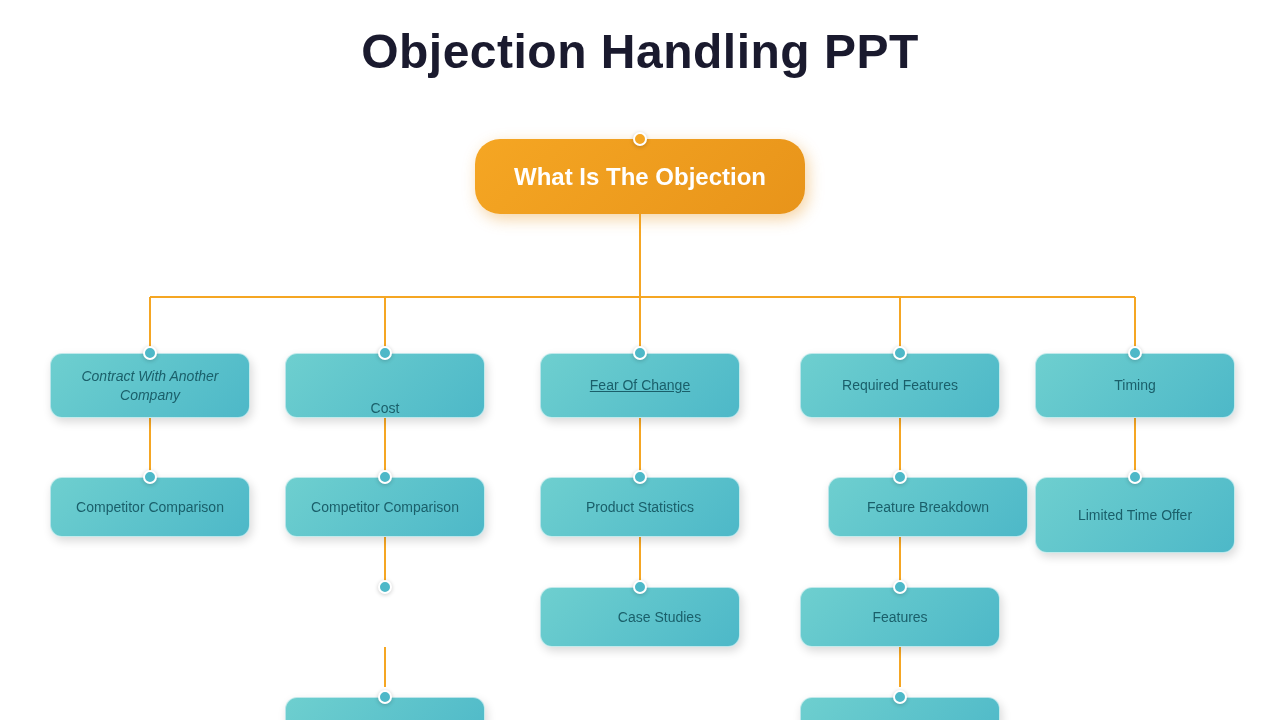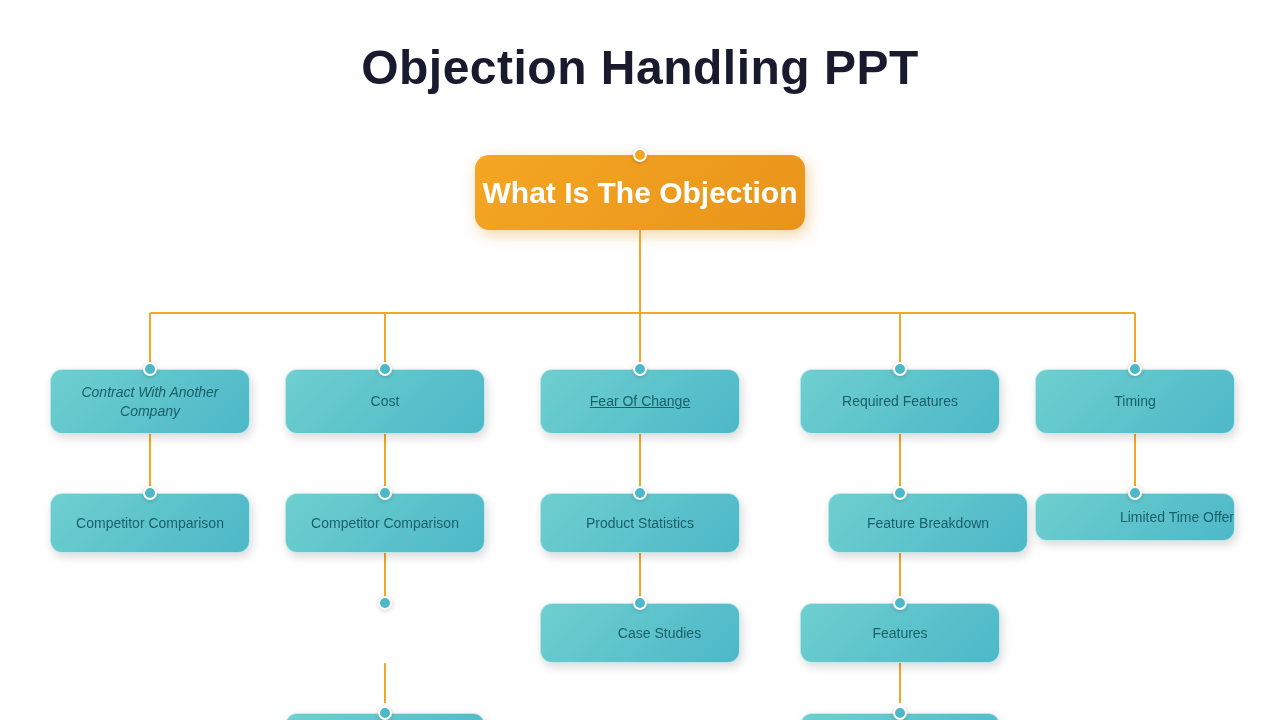--- a/index.html
+++ b/index.html
@@ -12,21 +12,21 @@
       overflow: hidden;
       display: flex;
       flex-direction: column;
       align-items: center;
     }
 
     .page-title {
       font-size: 48px;
       font-weight: 800;
       color: #1a1a2e;
-      margin-top: 40px;
+      margin-top: 24px;
       margin-bottom: 18px;
       letter-spacing: 0.5px;
     }
 
     .diagram-container {
       position: relative;
       width: 1240px;
       height: 590px;
     }
 
@@ -50,48 +50,48 @@
       font-size: 14px;
       color: #1a5f6a;
       font-weight: 500;
       box-shadow: 2px 4px 10px rgba(0,0,0,0.15);
       line-height: 1.3;
     }
 
     .node-root {
       background: linear-gradient(135deg, #f5a623, #e8941a);
       color: #ffffff;
-      font-size: 30px;
+      font-size: 24px;
       font-weight: 700;
-      border-radius: 14px;
+      border-radius: 25px;
       width: 330px;
       height: 75px;
       left: 455px;
       top: 42px;
       box-shadow: 3px 5px 15px rgba(230,148,30,0.4);
     }
 
     .node-teal {
       background: linear-gradient(135deg, #6ecfcf, #4db8c8);
       border: 1.5px solid rgba(255,255,255,0.6);
     }
 
     
     .n-col1 { width: 200px; height: 65px; left: 30px; top: 256px; font-style: italic; }
-    .n-col2 { width: 200px; height: 65px; left: 265px; top: 256px; }
+    .n-col2 { width: 200px; height: 65px; left: 265px; top: 256px; align-items: flex-end; }
     .n-col3 { width: 200px; height: 65px; left: 520px; top: 256px; text-decoration: underline; }
     .n-col4 { width: 200px; height: 65px; left: 780px; top: 256px; }
     .n-col5 { width: 200px; height: 65px; left: 1015px; top: 256px; }
 
     
     .n-col1-2 { width: 200px; height: 60px; left: 30px; top: 380px; }
     .n-col2-2 { width: 200px; height: 60px; left: 265px; top: 380px; }
     .n-col3-2 { width: 200px; height: 60px; left: 520px; top: 380px; }
     .n-col4-2 { width: 200px; height: 60px; left: 780px; top: 380px; margin-left: 28px; }
-    .n-col5-2 { width: 200px; height: 48px; left: 1015px; top: 380px; justify-content: flex-end; }
+    .n-col5-2 { width: 200px; height: 76px; left: 1015px; top: 380px; }
 
     
     .n-col2-3 { width: 200px; height: 60px; left: 265px; top: 490px; }
     .n-col3-3 { width: 200px; height: 60px; left: 520px; top: 490px; padding-left: 39px; }
     .n-col4-3 { width: 200px; height: 60px; left: 780px; top: 490px; }
 
     
     .n-col2-4 { width: 200px; height: 60px; left: 265px; top: 600px; }
     .n-col4-4 { width: 200px; height: 60px; left: 780px; top: 600px; }
 

